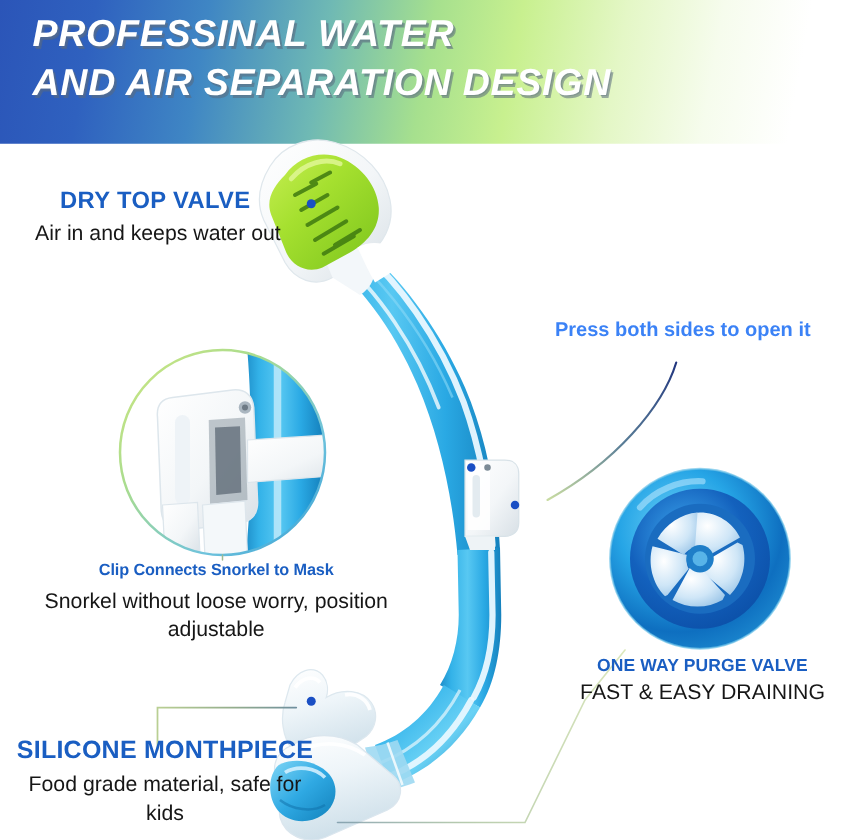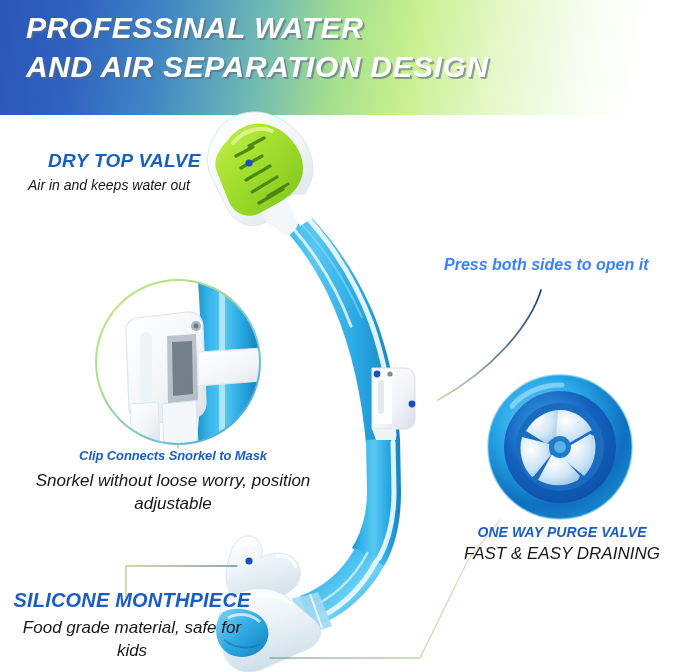--- a/index.html
+++ b/index.html
@@ -45,35 +45,35 @@
     color:#ffffff;
     white-space:nowrap;
     text-shadow: 2px 2px 0 rgba(90,105,125,0.55),
                  1px 1px 0 rgba(110,125,145,0.35);
   }
 
   
   .art{position:absolute;left:0;top:0;width:679px;height:672px;pointer-events:none;}
 
   
-  .callout{position:absolute;font-style:italic;}
+  .callout{position:absolute;}
   .c-title{
     color:#1a5ec2;
     font-weight:bold;
     white-space:nowrap;
   }
   .c-sub{
     color:#161616;
     white-space:nowrap;
   }
 
   
   #callout-dry{left:28px;top:150px;}
   #callout-dry .c-title{font-size:19px;letter-spacing:0.3px;margin-left:20px;}
-  #callout-dry .c-sub{font-size:14px;margin-top:5px;}
+  #callout-dry .c-sub{font-size:17px;margin-top:5px;}
 
   
   #callout-press{left:444px;top:256px;}
   #callout-press .c-sub{font-size:16px;font-weight:600;color:#3b82f6;}
 
   
   #callout-clip{left:8px;top:448px;width:330px;text-align:center;}
   #callout-clip .c-title{font-size:13px;letter-spacing:-0.1px;}
   #callout-clip .c-sub{font-size:17px;margin-top:6px;line-height:23px;white-space:normal;}
 

